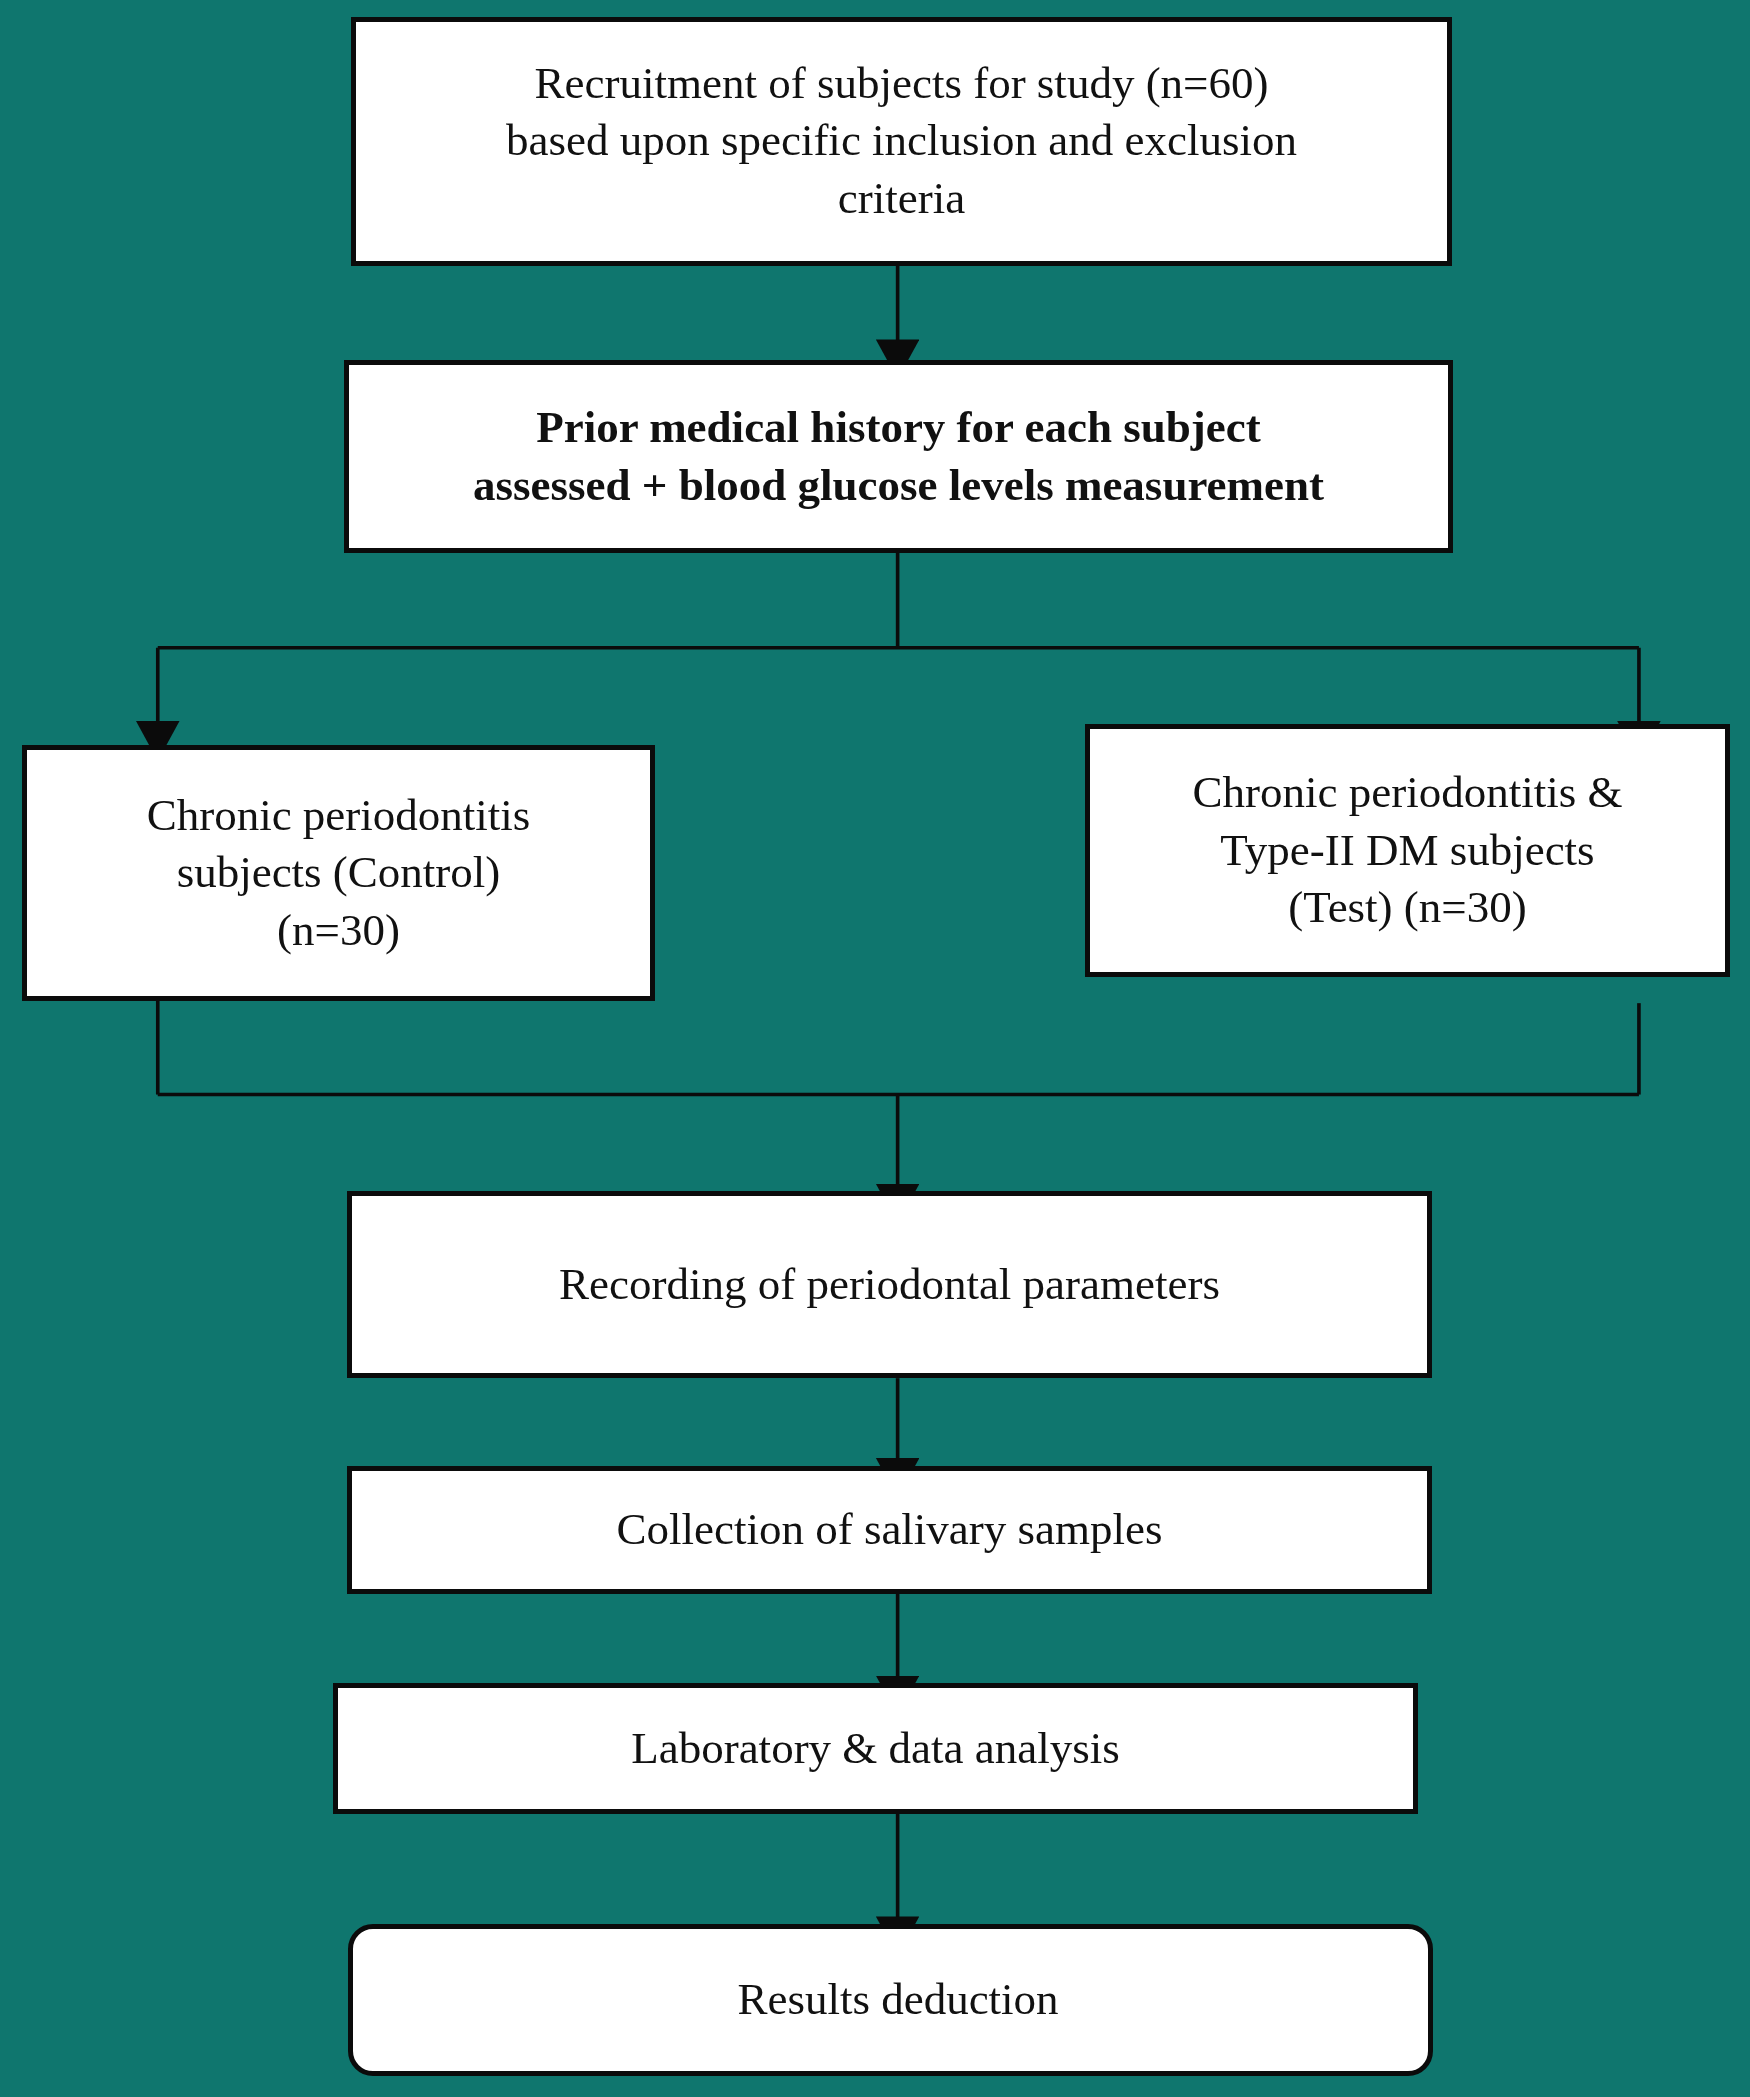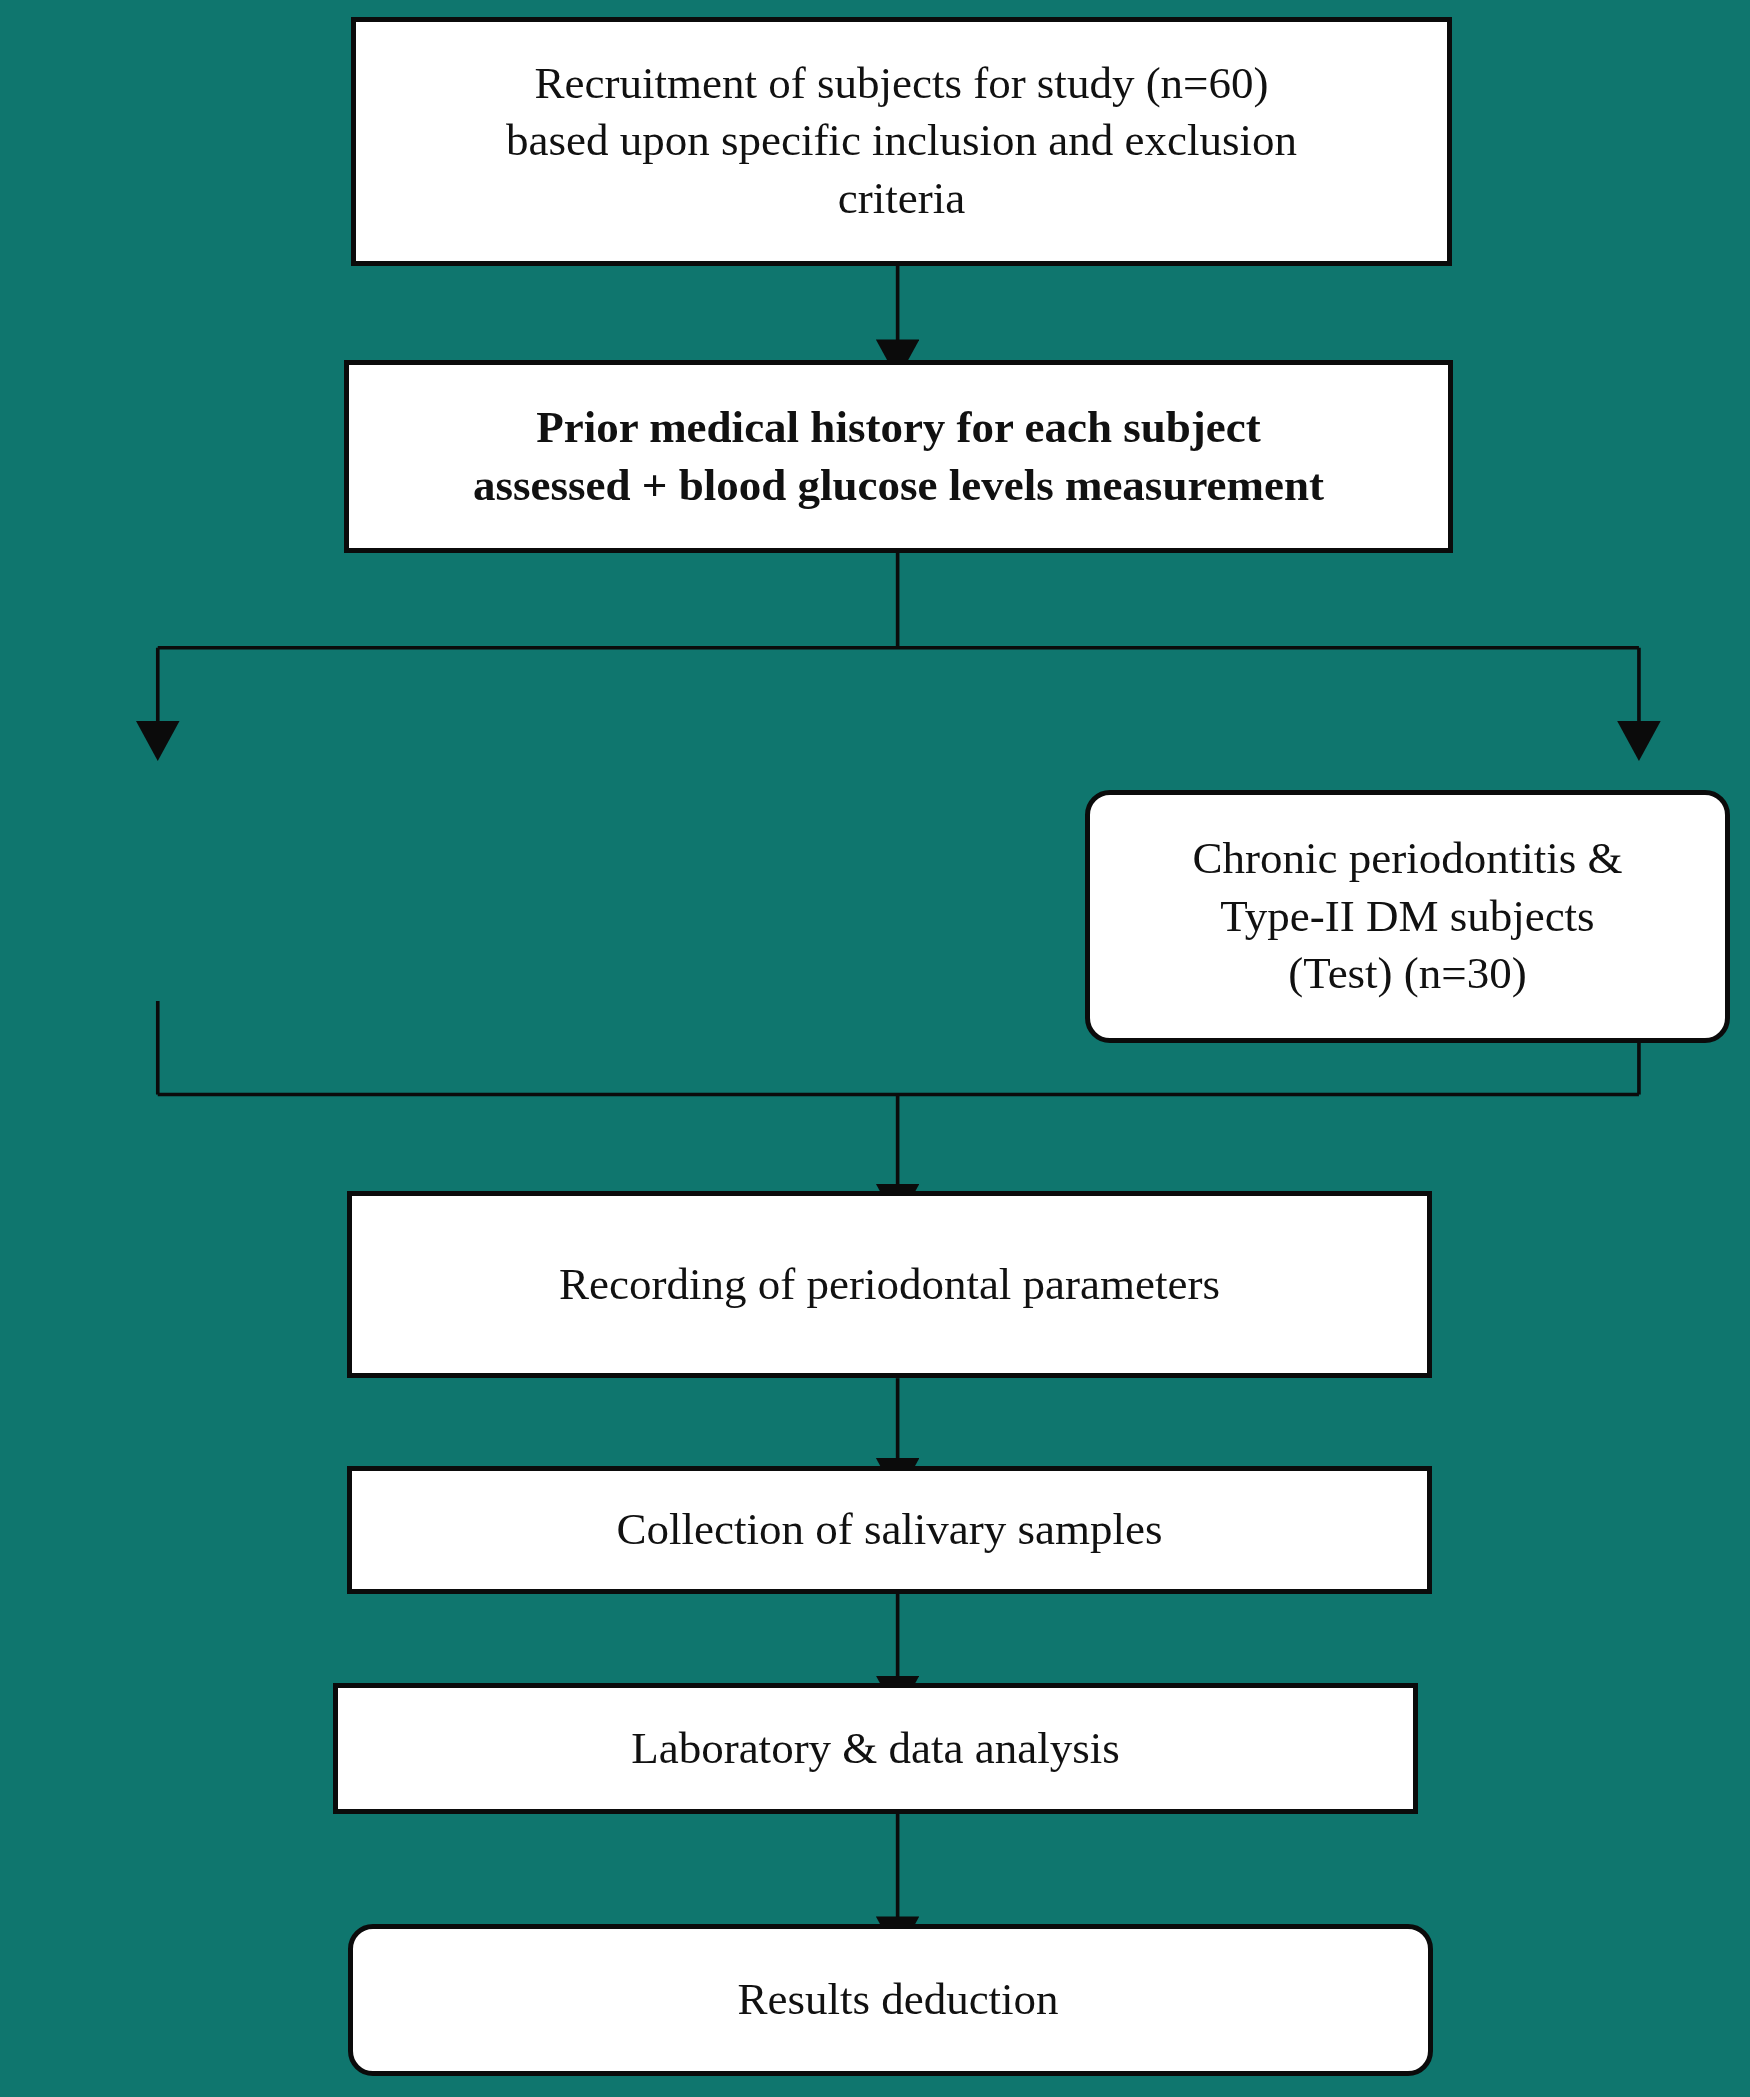--- a/index.html
+++ b/index.html
@@ -94,22 +94,27 @@
     <span class="txt">Recruitment of subjects for study (n=60)
 based upon specific inclusion and exclusion
 criteria</span>
   </div>
 
   <div class="node" style="left:344px; top:360px; width:1109px; height:193px;font-weight:bold;">
     <span class="txt">Prior medical history for each subject
 assessed + blood glucose levels measurement</span>
   </div>
 
+  <div class="node" style="left:22px; top:745px; width:633px; height:256px;">
+    <span class="txt">Chronic periodontitis
+subjects (Control)
+(n=30)</span>
+  </div>
 
-  <div class="node" style="left:1085px; top:790px; width:645px; height:253px;border-radius:25px;">
+  <div class="node" style="left:1085px; top:724px; width:645px; height:253px;">
     <span class="txt">Chronic periodontitis &amp;
 Type-II DM subjects
 (Test) (n=30)</span>
   </div>
 
   <div class="node" style="left:347px; top:1191px; width:1085px; height:187px;">
     <span class="txt">Recording of periodontal parameters</span>
   </div>
 
   <div class="node" style="left:347px; top:1466px; width:1085px; height:128px;">

